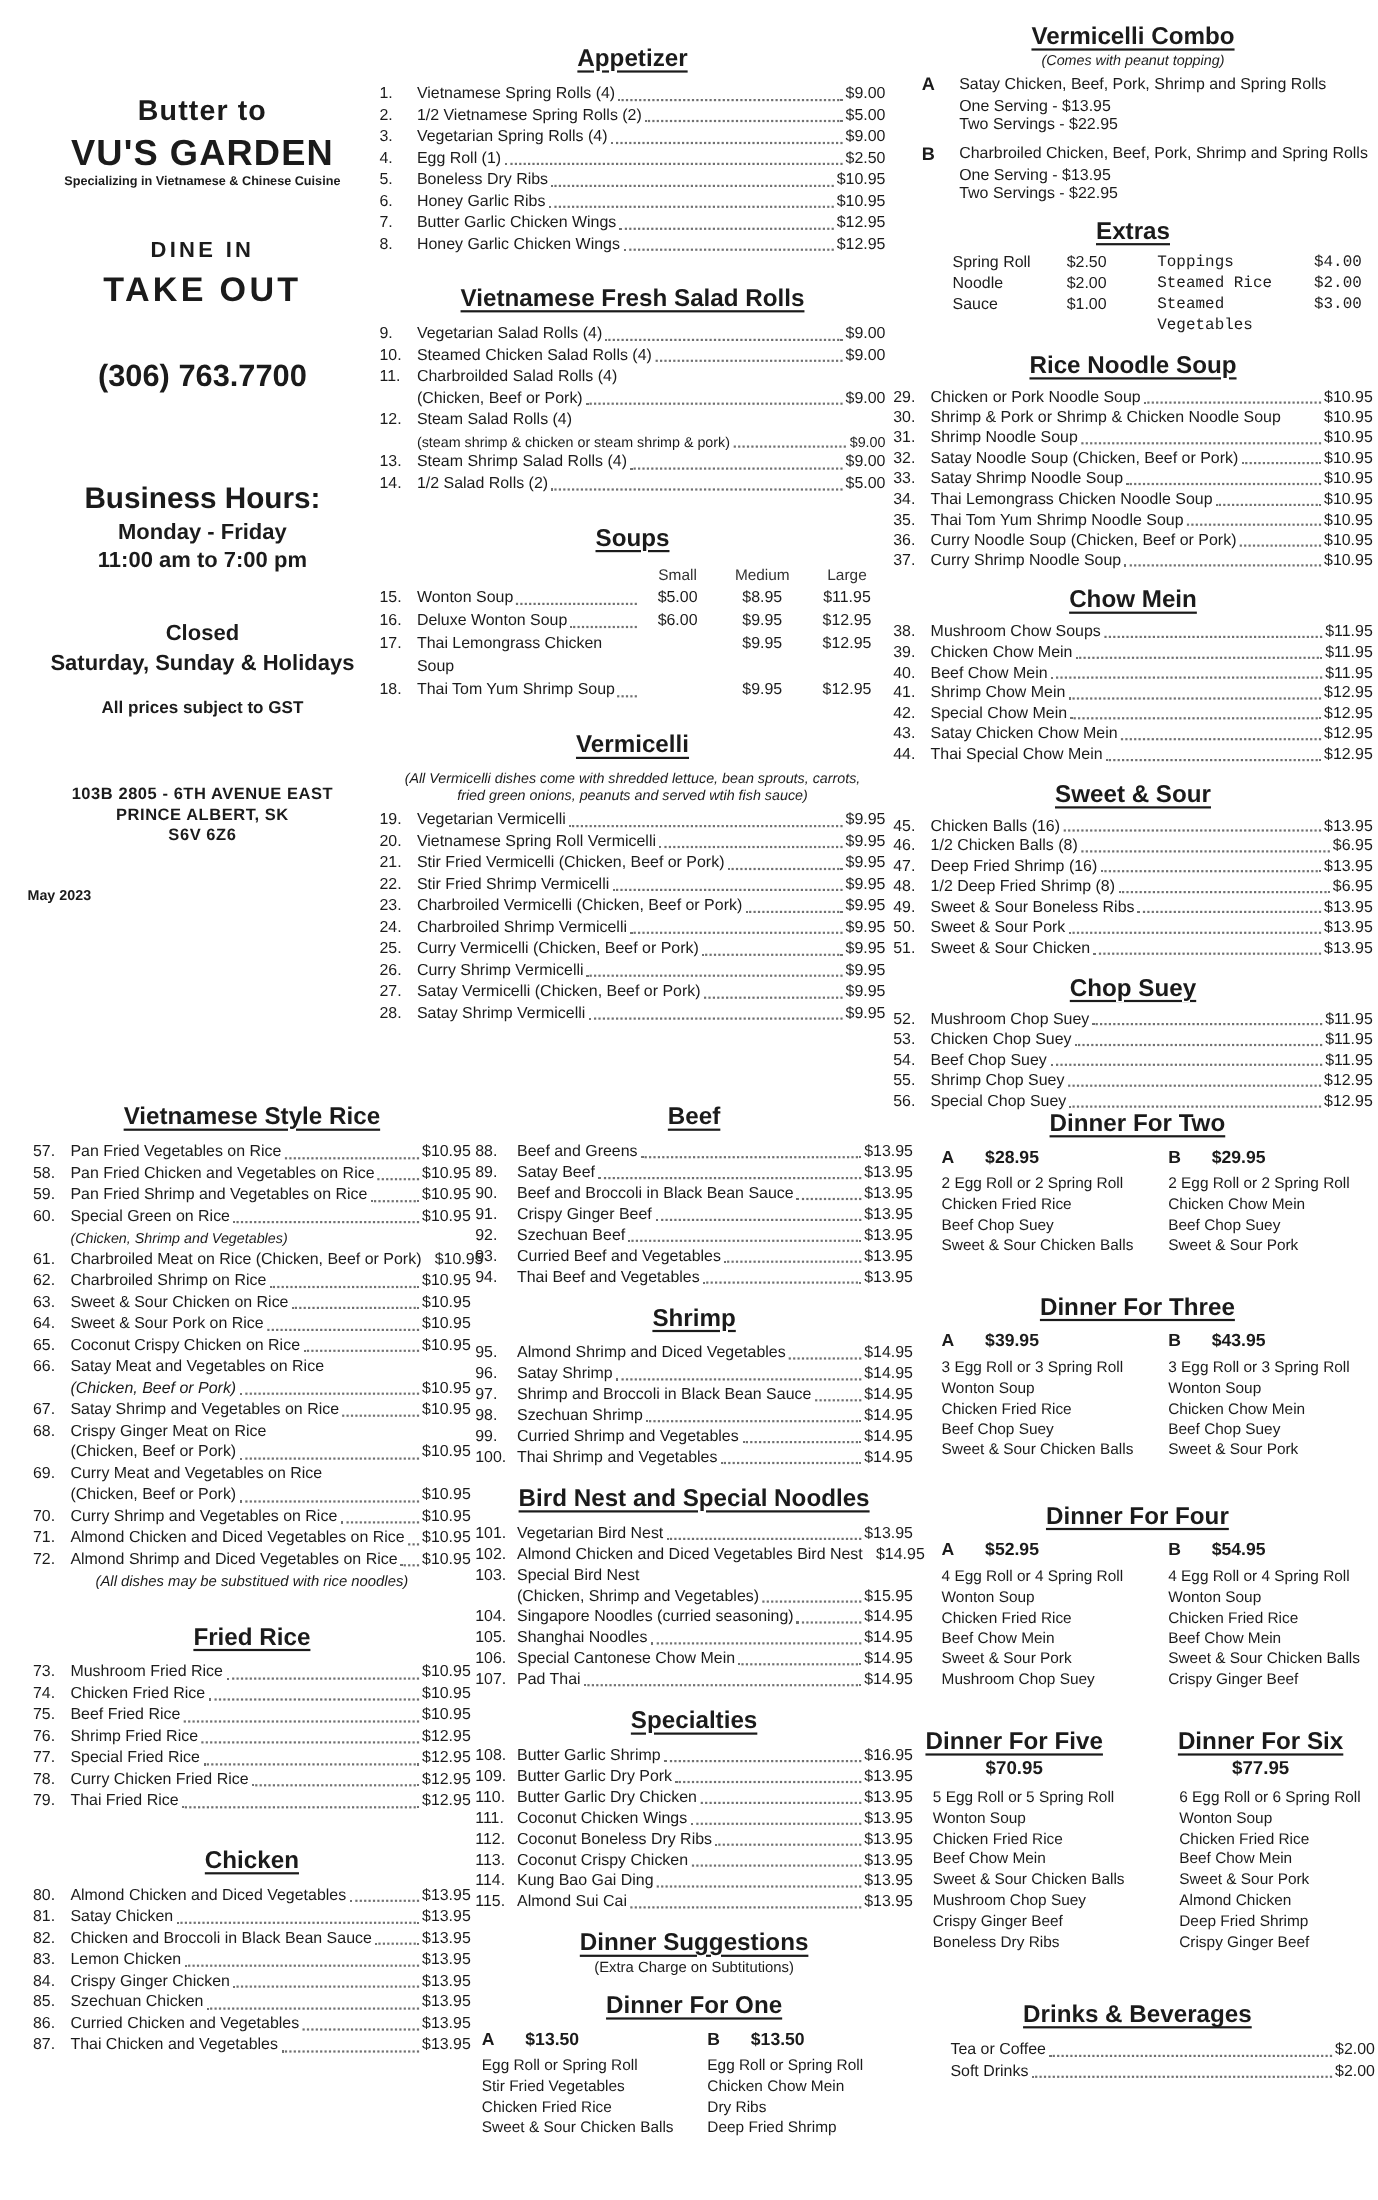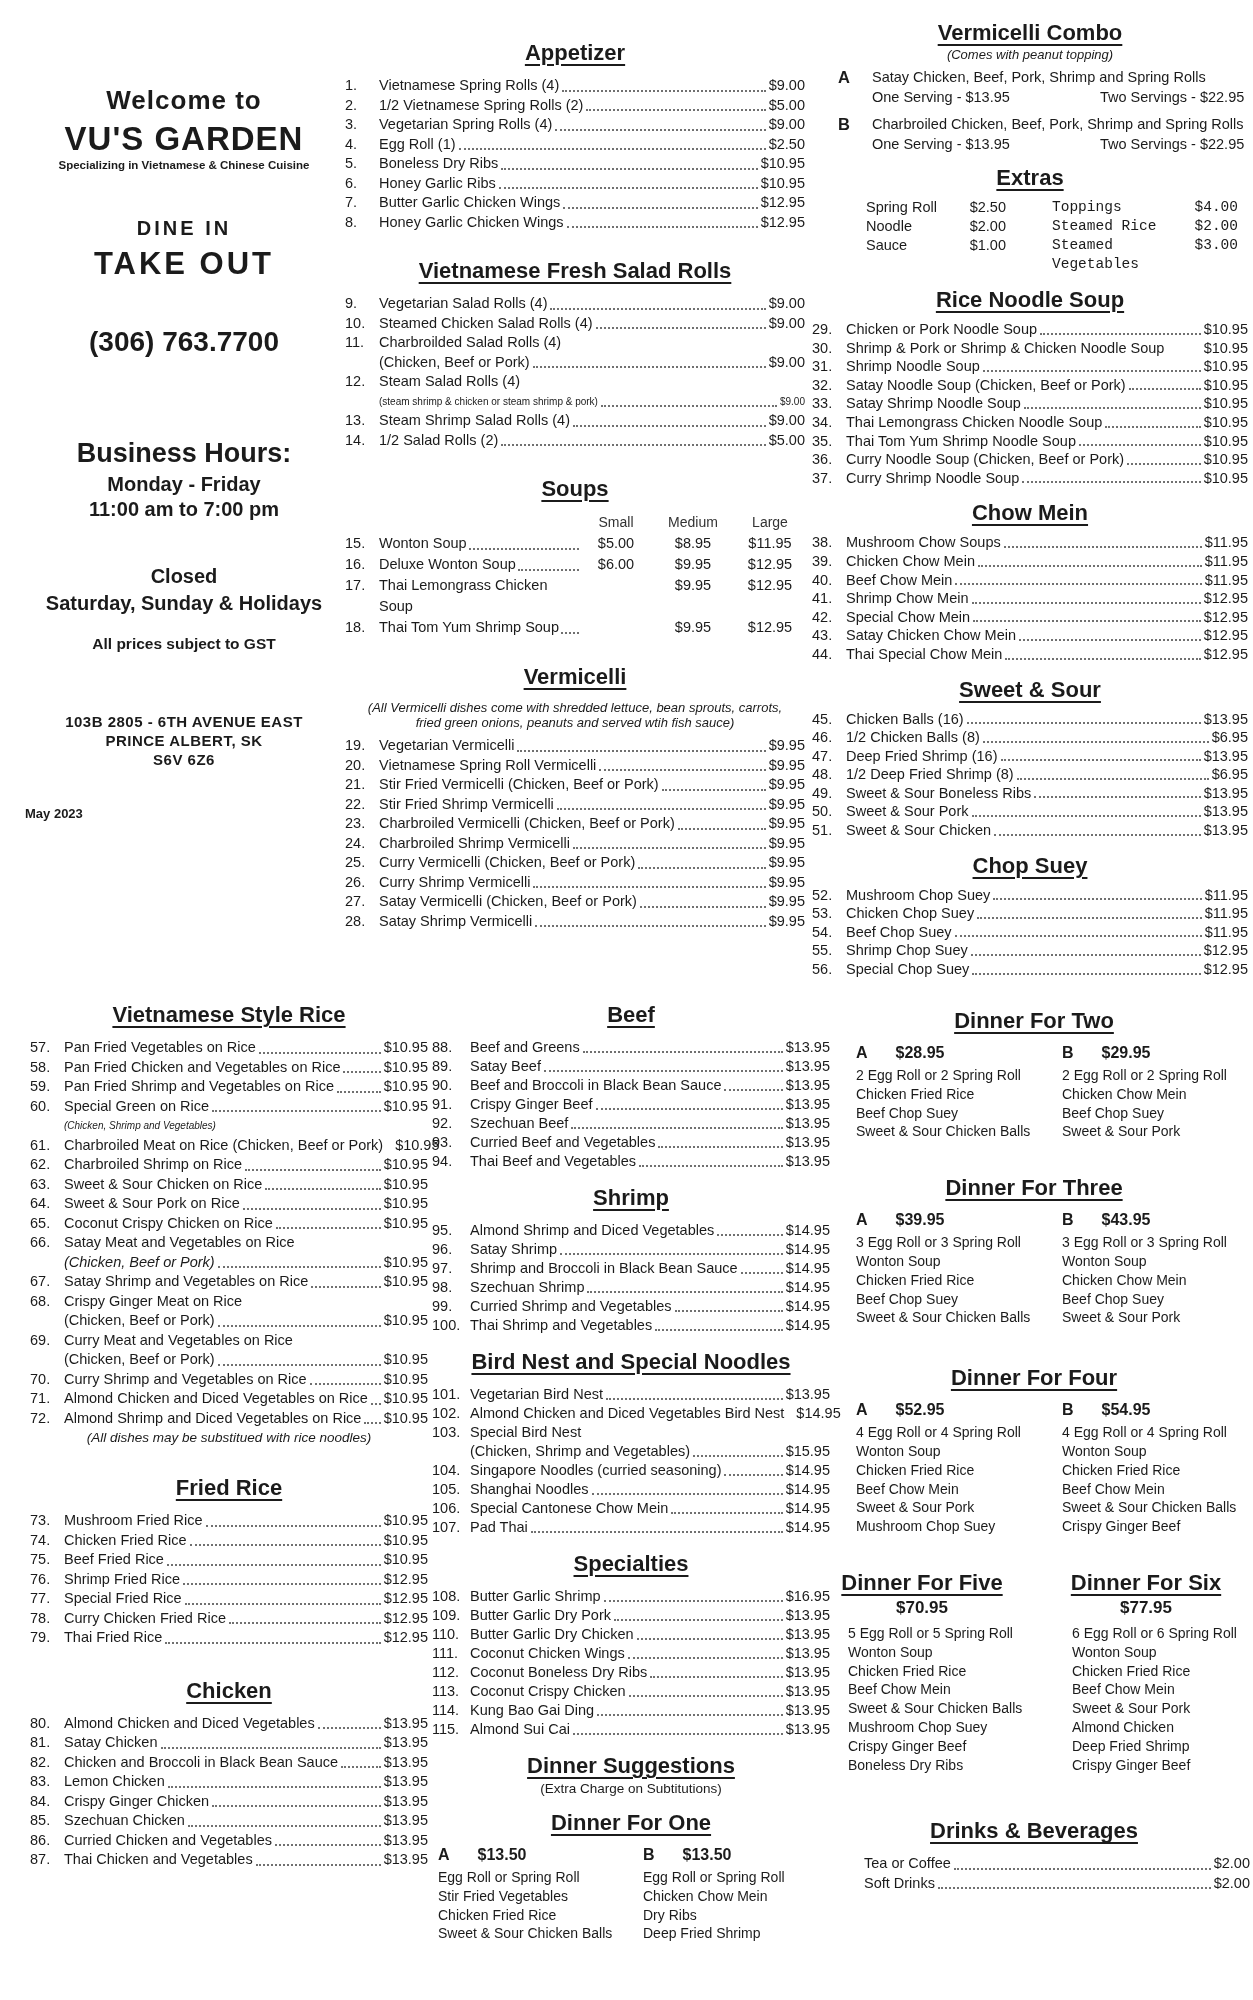--- a/index.html
+++ b/index.html
@@ -32,21 +32,21 @@
 
   
   .menu-section{margin-bottom:26px;}
   .sec-title{font-size:22px;font-weight:bold;text-align:center;margin:0 0 10px 0;
              text-decoration:underline;text-decoration-thickness:2px;text-underline-offset:4px;}
   .mi{display:flex;align-items:baseline;font-size:14.5px;line-height:19.5px;}
   .mi .num{flex:none;width:34px;}
   .mi .nm{flex:none;max-width:100%;}
   .mi .dots{flex:1 1 auto;min-width:6px;border-bottom:2px dotted #707070;align-self:flex-end;margin:0 3px 4px 3px;}
   .mi .pr{flex:none;}
-  .mi.small{font-size:10px;}
+  .mi.small{font-size:13px;}
   .mi.ital .nm{font-style:italic;}
   .mi.nodots .dots{border-color:transparent;}
   .sec-note{font-size:13px;font-style:italic;text-align:center;margin:4px auto 6px auto;max-width:430px;}
   .end-note{font-size:13.5px;font-style:italic;text-align:center;margin-top:2px;}
 
   
   .col-righttop .menu-section{margin-bottom:13px;}
   .col-righttop .mi{line-height:18.6px;}
   .col-righttop .sec-title{margin-bottom:7px;}
 
@@ -63,21 +63,21 @@
   .soup-cell{text-align:center;}
   .soup-label{display:flex;align-items:baseline;}
   .soup-label .num{flex:none;width:34px;}
   .soup-label .dots{flex:1;border-bottom:2px dotted #707070;align-self:flex-end;margin:0 2px 4px 2px;}
   .soup-head-cell{text-align:center;font-size:14px;color:#333;}
 
   
   .combo{margin:2px 0 10px 0;padding-left:26px;}
   .combo-top{display:flex;gap:12px;font-size:14.5px;line-height:19px;}
   .combo-letter{font-weight:bold;font-size:16.5px;flex:none;width:22px;}
-  .combo-serv{display:flex;padding-left:34px;font-size:14.5px;margin-top:2px;}
+  .combo-serv{display:flex;padding-left:34px;font-size:14.5px;margin-top:2px;flex-direction:column;}
   .combo-serv .s1{flex:none;width:228px;}
 
   
   .extras-grid{display:flex;gap:46px;padding-left:54px;font-size:14.5px;line-height:19px;}
   .pair-list-left{width:140px;}
   .pair-list-right{width:186px;font-family:Liberation Mono, monospace;}
   .pair-row{display:flex;justify-content:space-between;gap:10px;}
 
   
   .dinner-grid{display:grid;grid-template-columns:1fr 1fr;column-gap:18px;padding-left:38px;}
@@ -94,21 +94,21 @@
   
   .sec-drinks{margin-top:44px;}
   .sec-drinks .items{padding-left:46px;}
 </style>
 </head>
 <body>
 
 <div class="page">
 
   <aside class="col col-info">
-    <div class="welcome">Welcome to</div>
+    <div class="welcome">Butter to</div>
     <div class="rest-name">VU'S GARDEN</div>
     <div class="tagline">Specializing in Vietnamese &amp; Chinese Cuisine</div>
     <div class="dinein">DINE IN</div>
     <div class="takeout">TAKE OUT</div>
     <div class="phone">(306) 763.7700</div>
     <div class="bh-title">Business Hours:</div>
     <div class="bh-days">Monday - Friday</div>
     <div class="bh-time">11:00 am to 7:00 pm</div>
     <div class="closed1">Closed</div>
     <div class="closed2">Saturday, Sunday &amp; Holidays</div>

